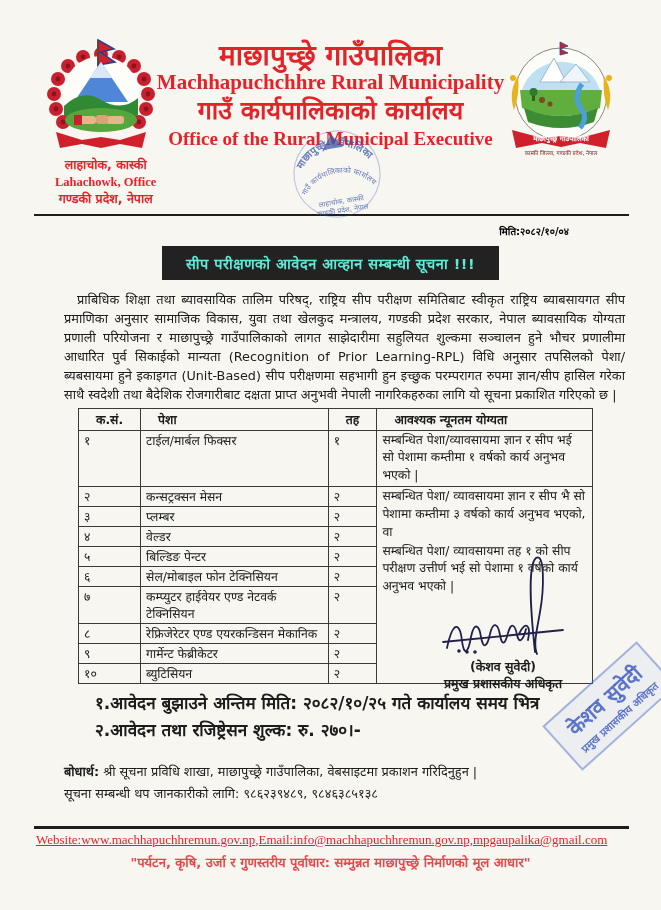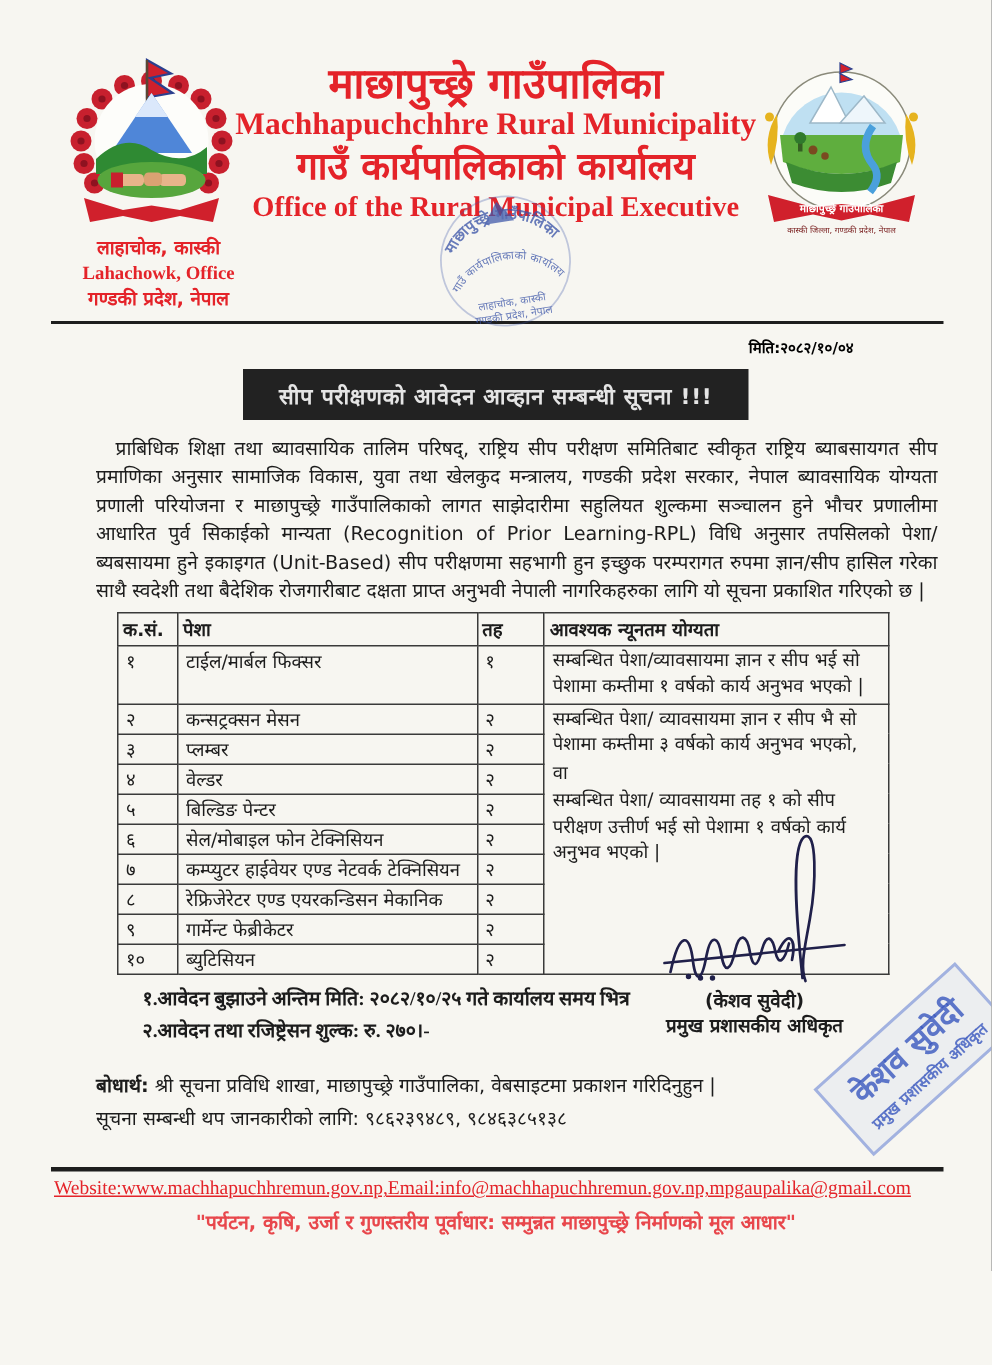--- a/index.html
+++ b/index.html
@@ -20,33 +20,33 @@
   .meta-row{display:flex;justify-content:space-between;margin:8px 50px 0 55px;}
   .meta-left div,.meta-right div{font-size:12.5px;font-weight:bold;color:#e42329;line-height:1.35;}
   .meta-right{text-align:center;}
   .meta-en{font-family:"Liberation Serif","DejaVu Serif",serif;}
   .head-rule{border:none;border-top:2.5px solid #1e1e1e;margin:6px 32px 0 34px;}
   .date-line{text-align:right;margin:8px 92px 0 0;font-size:10px;font-weight:bold;color:#000000;}
   
   .round-stamp{position:absolute;left:287px;top:128px;width:100px;height:92px;opacity:.85;z-index:5;}
   
   .banner-wrap{text-align:center;margin-top:8px;}
-  .banner{display:inline-block;background:#222;color:#e5e5e5;font-size:14.5px;font-weight:bold;
+  .banner{display:inline-block;background:#222;color:#5eead4;font-size:14.5px;font-weight:bold;
           padding:7px 24px;letter-spacing:.5px;}
   .body-par{margin:10px 36px 0 64px;font-size:12.8px;line-height:19px;text-align:justify;text-indent:13px;}
   .tbl-caption{margin:4px 36px 0 64px;font-size:13px;font-weight:bold;}
   
   table.skill{border-collapse:collapse;margin:4px 0 0 78px;width:515px;font-size:12.3px;}
   table.skill th,table.skill td{border:1.4px solid #3a3a3a;padding:1px 5px;text-align:left;vertical-align:top;}
-  table.skill th{font-weight:bold;padding:2px 3px;}
+  table.skill th{font-weight:bold;padding:2px 17px;}
   col.c-sn{width:40px;}col.c-occ{width:200px;}col.c-lvl{width:45px;}col.c-q{width:230px;}
   td.qcell p{margin:0 0 1px 0;line-height:17.5px;}
   tr.r{height:19px;}
   
-  .notes{margin:6px 0 0 95px;font-size:13px;font-weight:bold;line-height:1.6;font-family:Liberation Serif, serif;}
+  .notes{margin:6px 0 0 95px;font-size:17px;font-weight:bold;line-height:1.6;}
   .sig-block{position:absolute;left:418px;top:552px;width:170px;text-align:center;z-index:6;}
   .sig-name{font-size:12.5px;font-weight:bold;margin-top:-6px;}
   .sig-title{font-size:12.5px;font-weight:bold;}
   .officer-stamp{position:absolute;left:536px;top:648px;width:150px;height:150px;z-index:4;}
   .officer-inner{position:absolute;left:10px;top:28px;transform:rotate(-42deg);
     border:2.5px solid rgba(74,104,205,.45);padding:6px 12px;text-align:center;
     color:rgba(56,86,190,.8);background:rgba(120,150,230,.08);}
   .officer-name{font-size:21px;font-weight:bold;white-space:nowrap;}
   .officer-title{font-size:10.5px;font-weight:bold;white-space:nowrap;margin-top:2px;}
   

